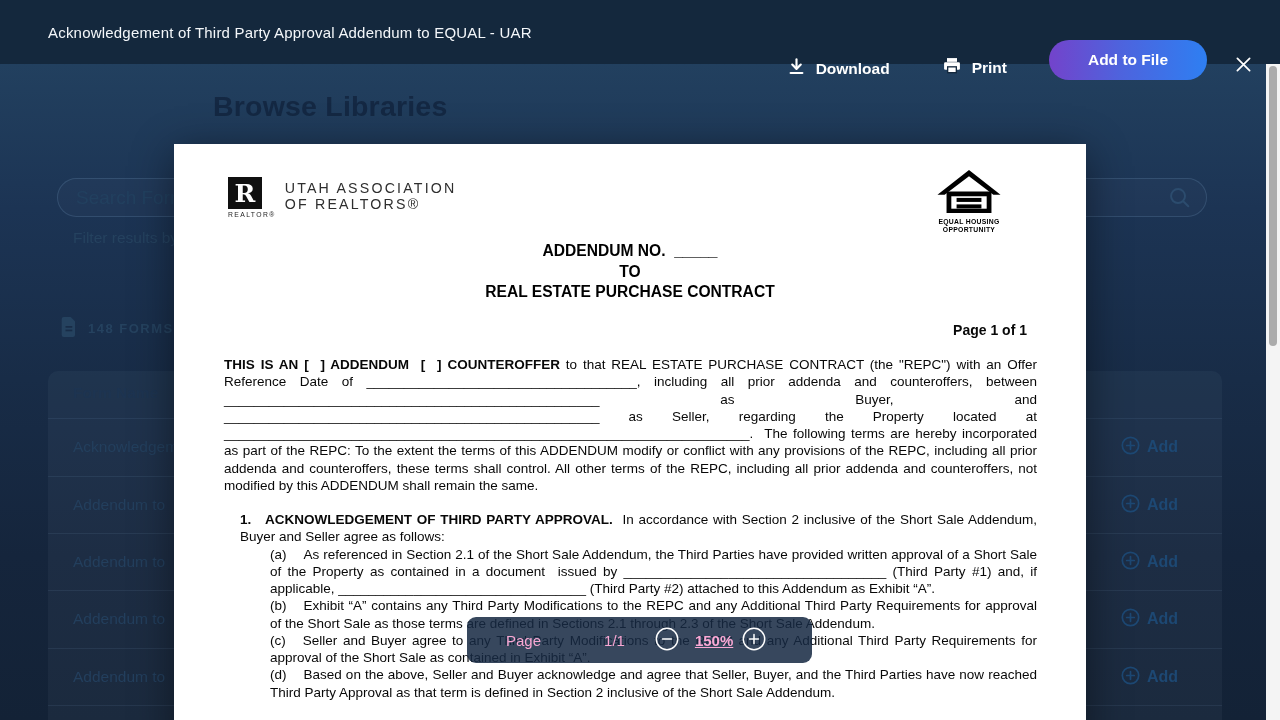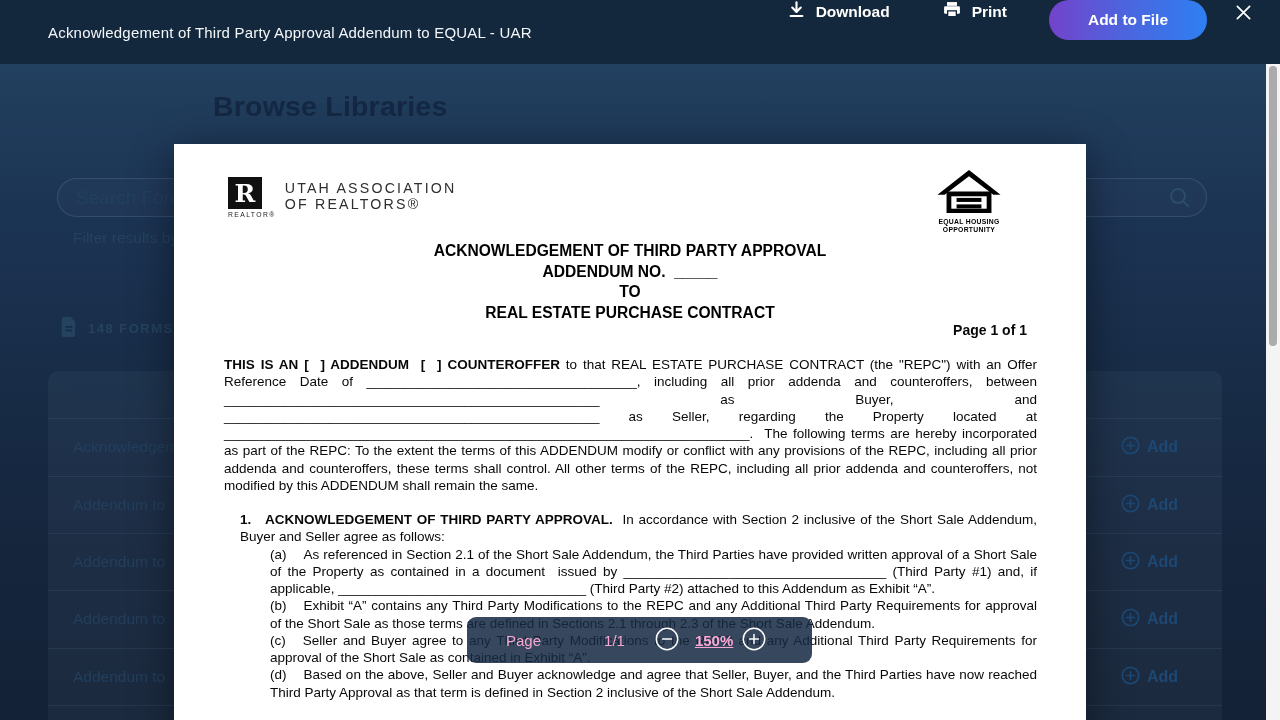--- a/index.html
+++ b/index.html
@@ -4,21 +4,21 @@
 <style>
   * { margin:0; padding:0; box-sizing:border-box; }
   html,body { width:1280px; height:720px; overflow:hidden; background:#0f1e30;
               font-family:"Liberation Sans", sans-serif; }
   .stage { position:relative; width:1280px; height:720px; overflow:hidden; }
 
   
   .hdr { position:absolute; left:0; top:0; width:1280px; height:64px; background:#14283D;
          display:flex; align-items:center; z-index:50; }
   .hdr-title { margin-left:48px; color:#F4F7FA; font-size:15px; font-weight:500; letter-spacing:.2px; }
-  .hdr-actions { position:absolute; right:0; top:0; height:80px; display:flex; align-items:flex-start; }
+  .hdr-actions { position:absolute; right:0; top:0; height:80px; display:flex; align-items:flex-end; }
   .hdr-btn { display:flex; align-items:center; gap:10px; background:none; border:none; cursor:pointer;
              color:#fff; font-family:inherit; font-size:15.5px; font-weight:700; }
   .hdr-btn.download { margin-right:52px; }
   .hdr-btn.print { margin-right:42px; }
   .add-file-btn { width:158px; height:40px; border:none; border-radius:20px; cursor:pointer;
                   background:linear-gradient(90deg,#7343CB 0%, #4E63DD 45%, #2E7FF2 100%);
                   color:#fff; font-family:inherit; font-size:15.5px; font-weight:700; }
   .close-btn { background:none; border:none; cursor:pointer; margin:0 26px 0 26px; height:28px; display:flex; align-items:center; }
 
   
@@ -222,21 +222,20 @@
           <rect x="20" y="36" width="26" height="4.2" fill="#000"></rect>
         </svg>
       </span>
       <div class="eho-caption">
         <div>EQUAL HOUSING</div>
         <div>OPPORTUNITY</div>
       </div>
     </div>
 
     <div class="doc-title">
-      <div>ACKNOWLEDGEMENT OF THIRD PARTY APPROVAL</div>
       <div>ADDENDUM NO.&nbsp; _____</div>
       <div>TO</div>
       <div>REAL ESTATE PURCHASE CONTRACT</div>
     </div>
 
     <div class="page-ind">Page 1 of 1</div>
 
     <div class="doc-body">
       <p><b>THIS IS AN [&nbsp;&nbsp;] ADDENDUM &nbsp;[&nbsp;&nbsp;] COUNTEROFFER</b><span> to that REAL ESTATE PURCHASE CONTRACT (the "REPC") with an Offer Reference Date of ____________________________________, including all prior addenda and counteroffers, between __________________________________________________ as Buyer, and __________________________________________________ as Seller, regarding the Property located at ______________________________________________________________________. &nbsp;The following terms are hereby incorporated as part of the REPC: To the extent the terms of this ADDENDUM modify or conflict with any provisions of the REPC, including all prior addenda and counteroffers, these terms shall control. All other terms of the REPC, including all prior addenda and counteroffers, not modified by this ADDENDUM shall remain the same.</span></p>
 

